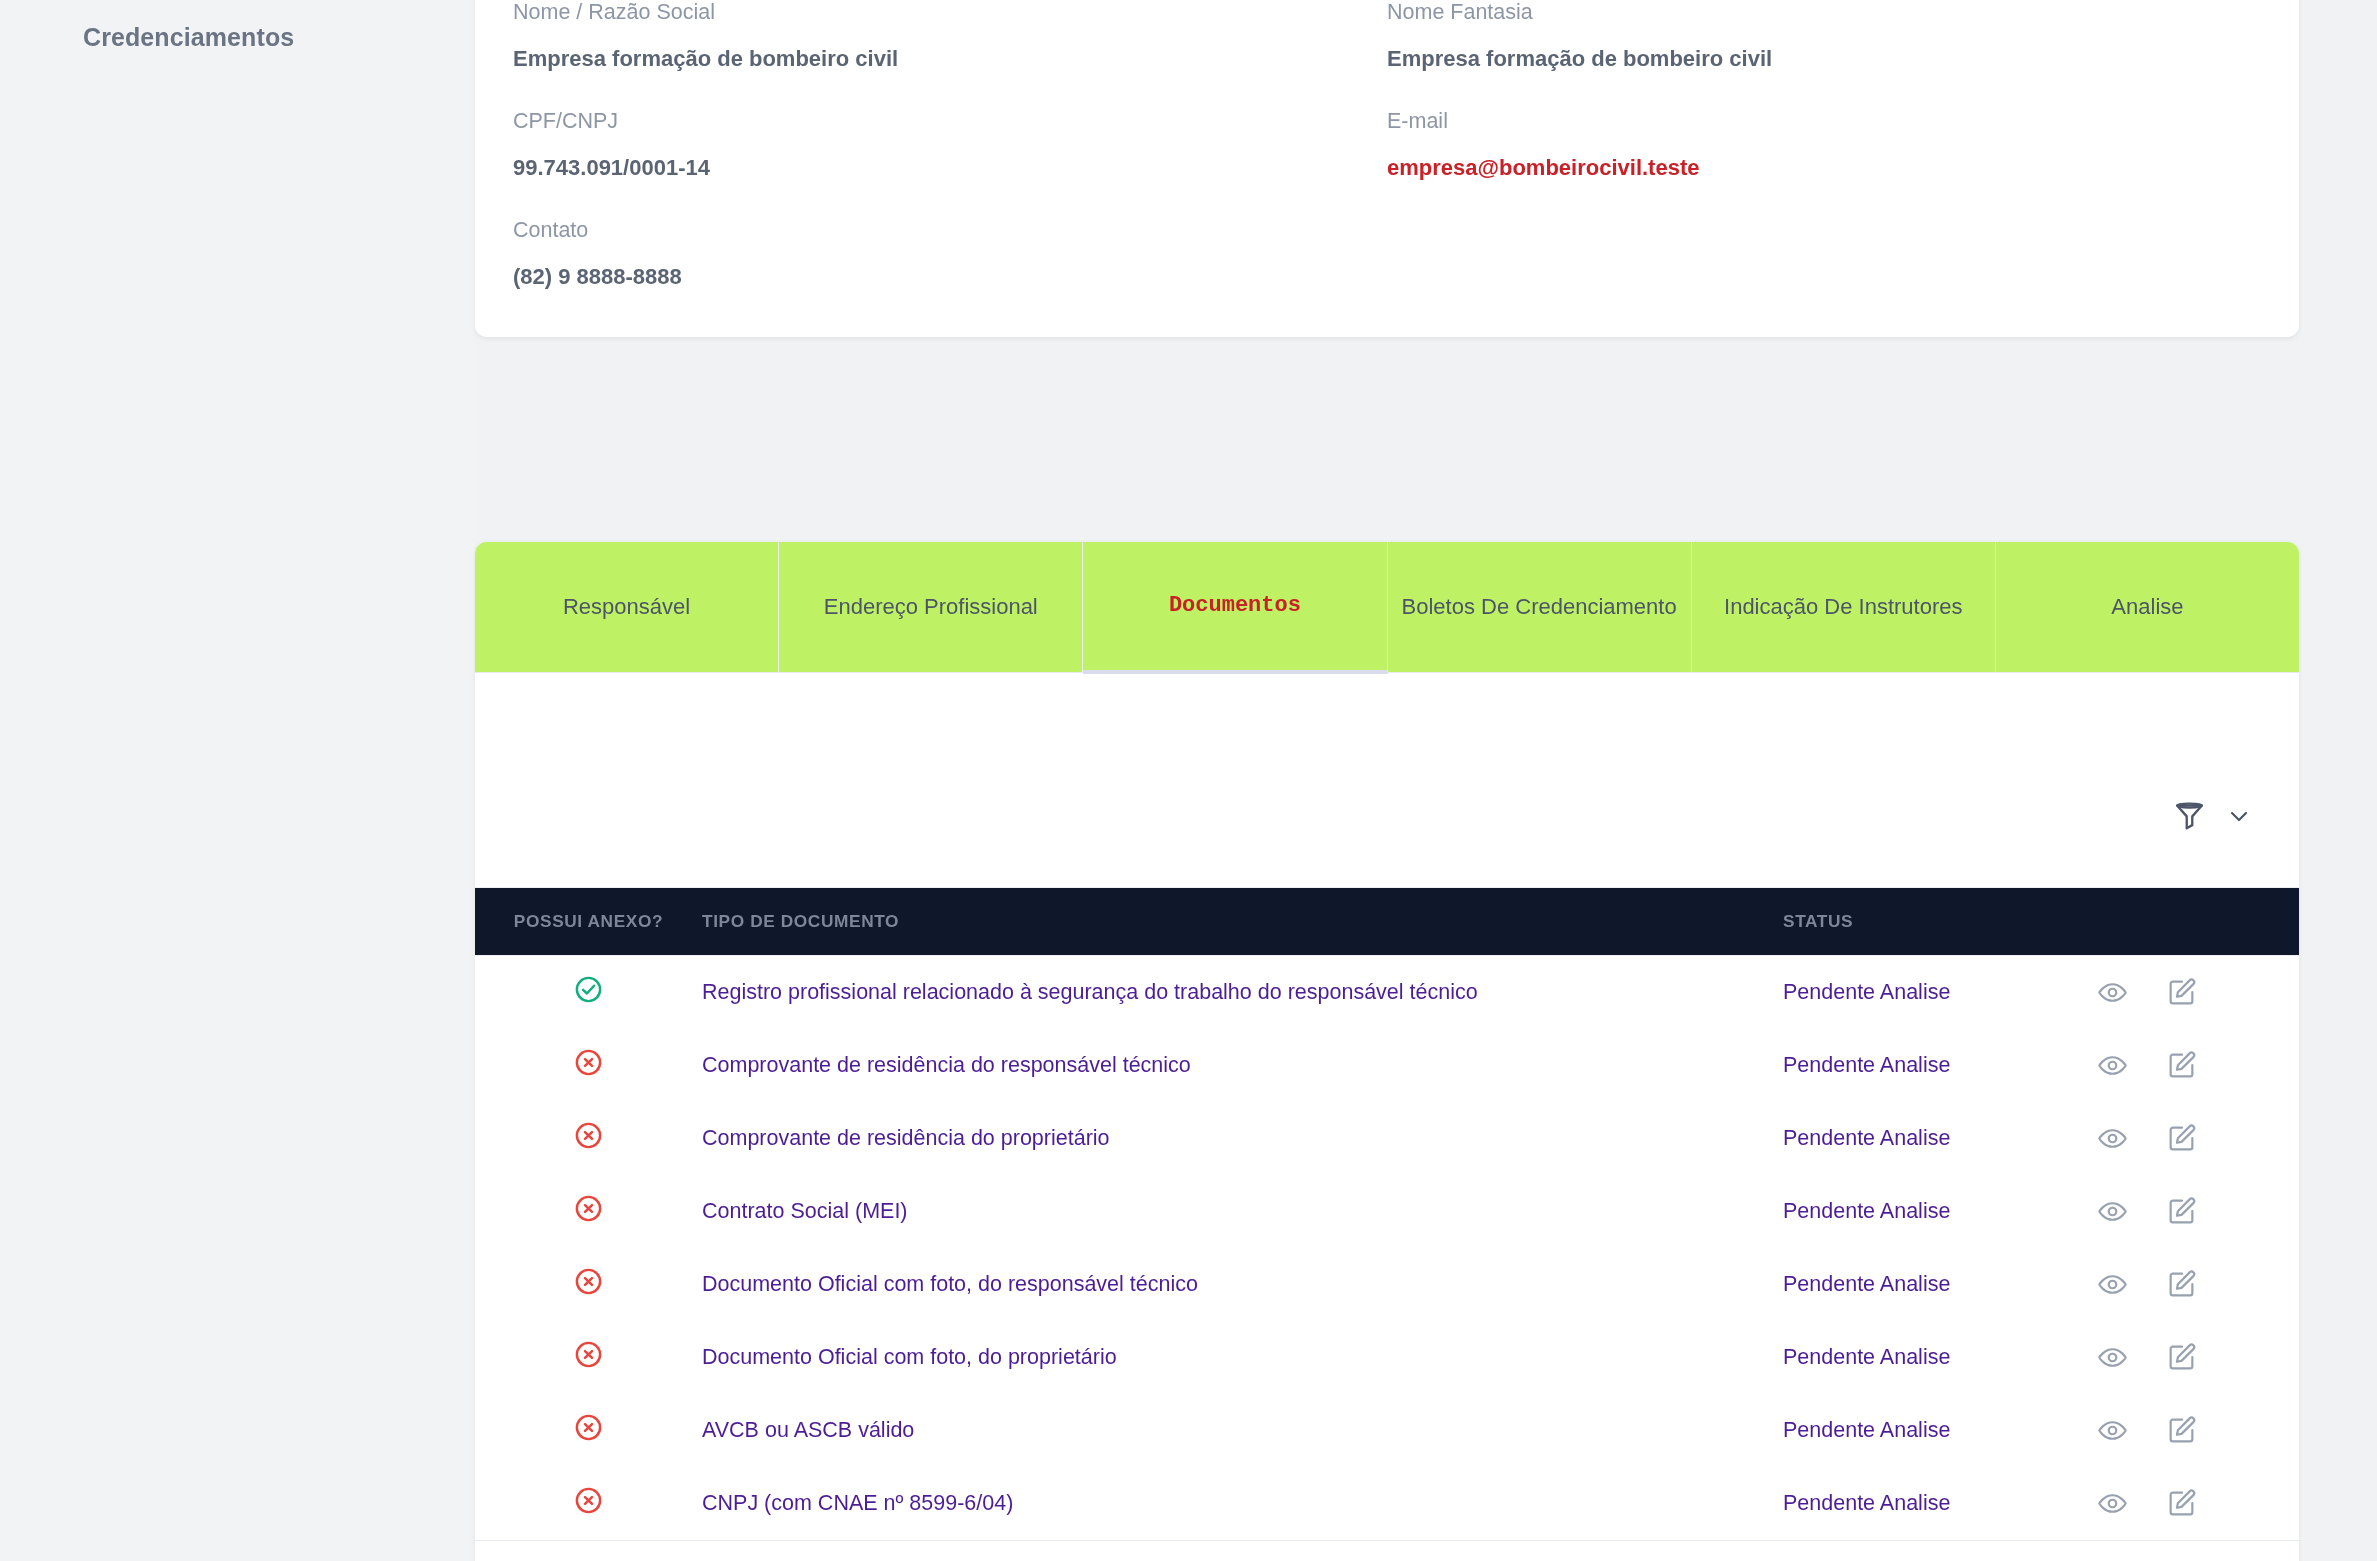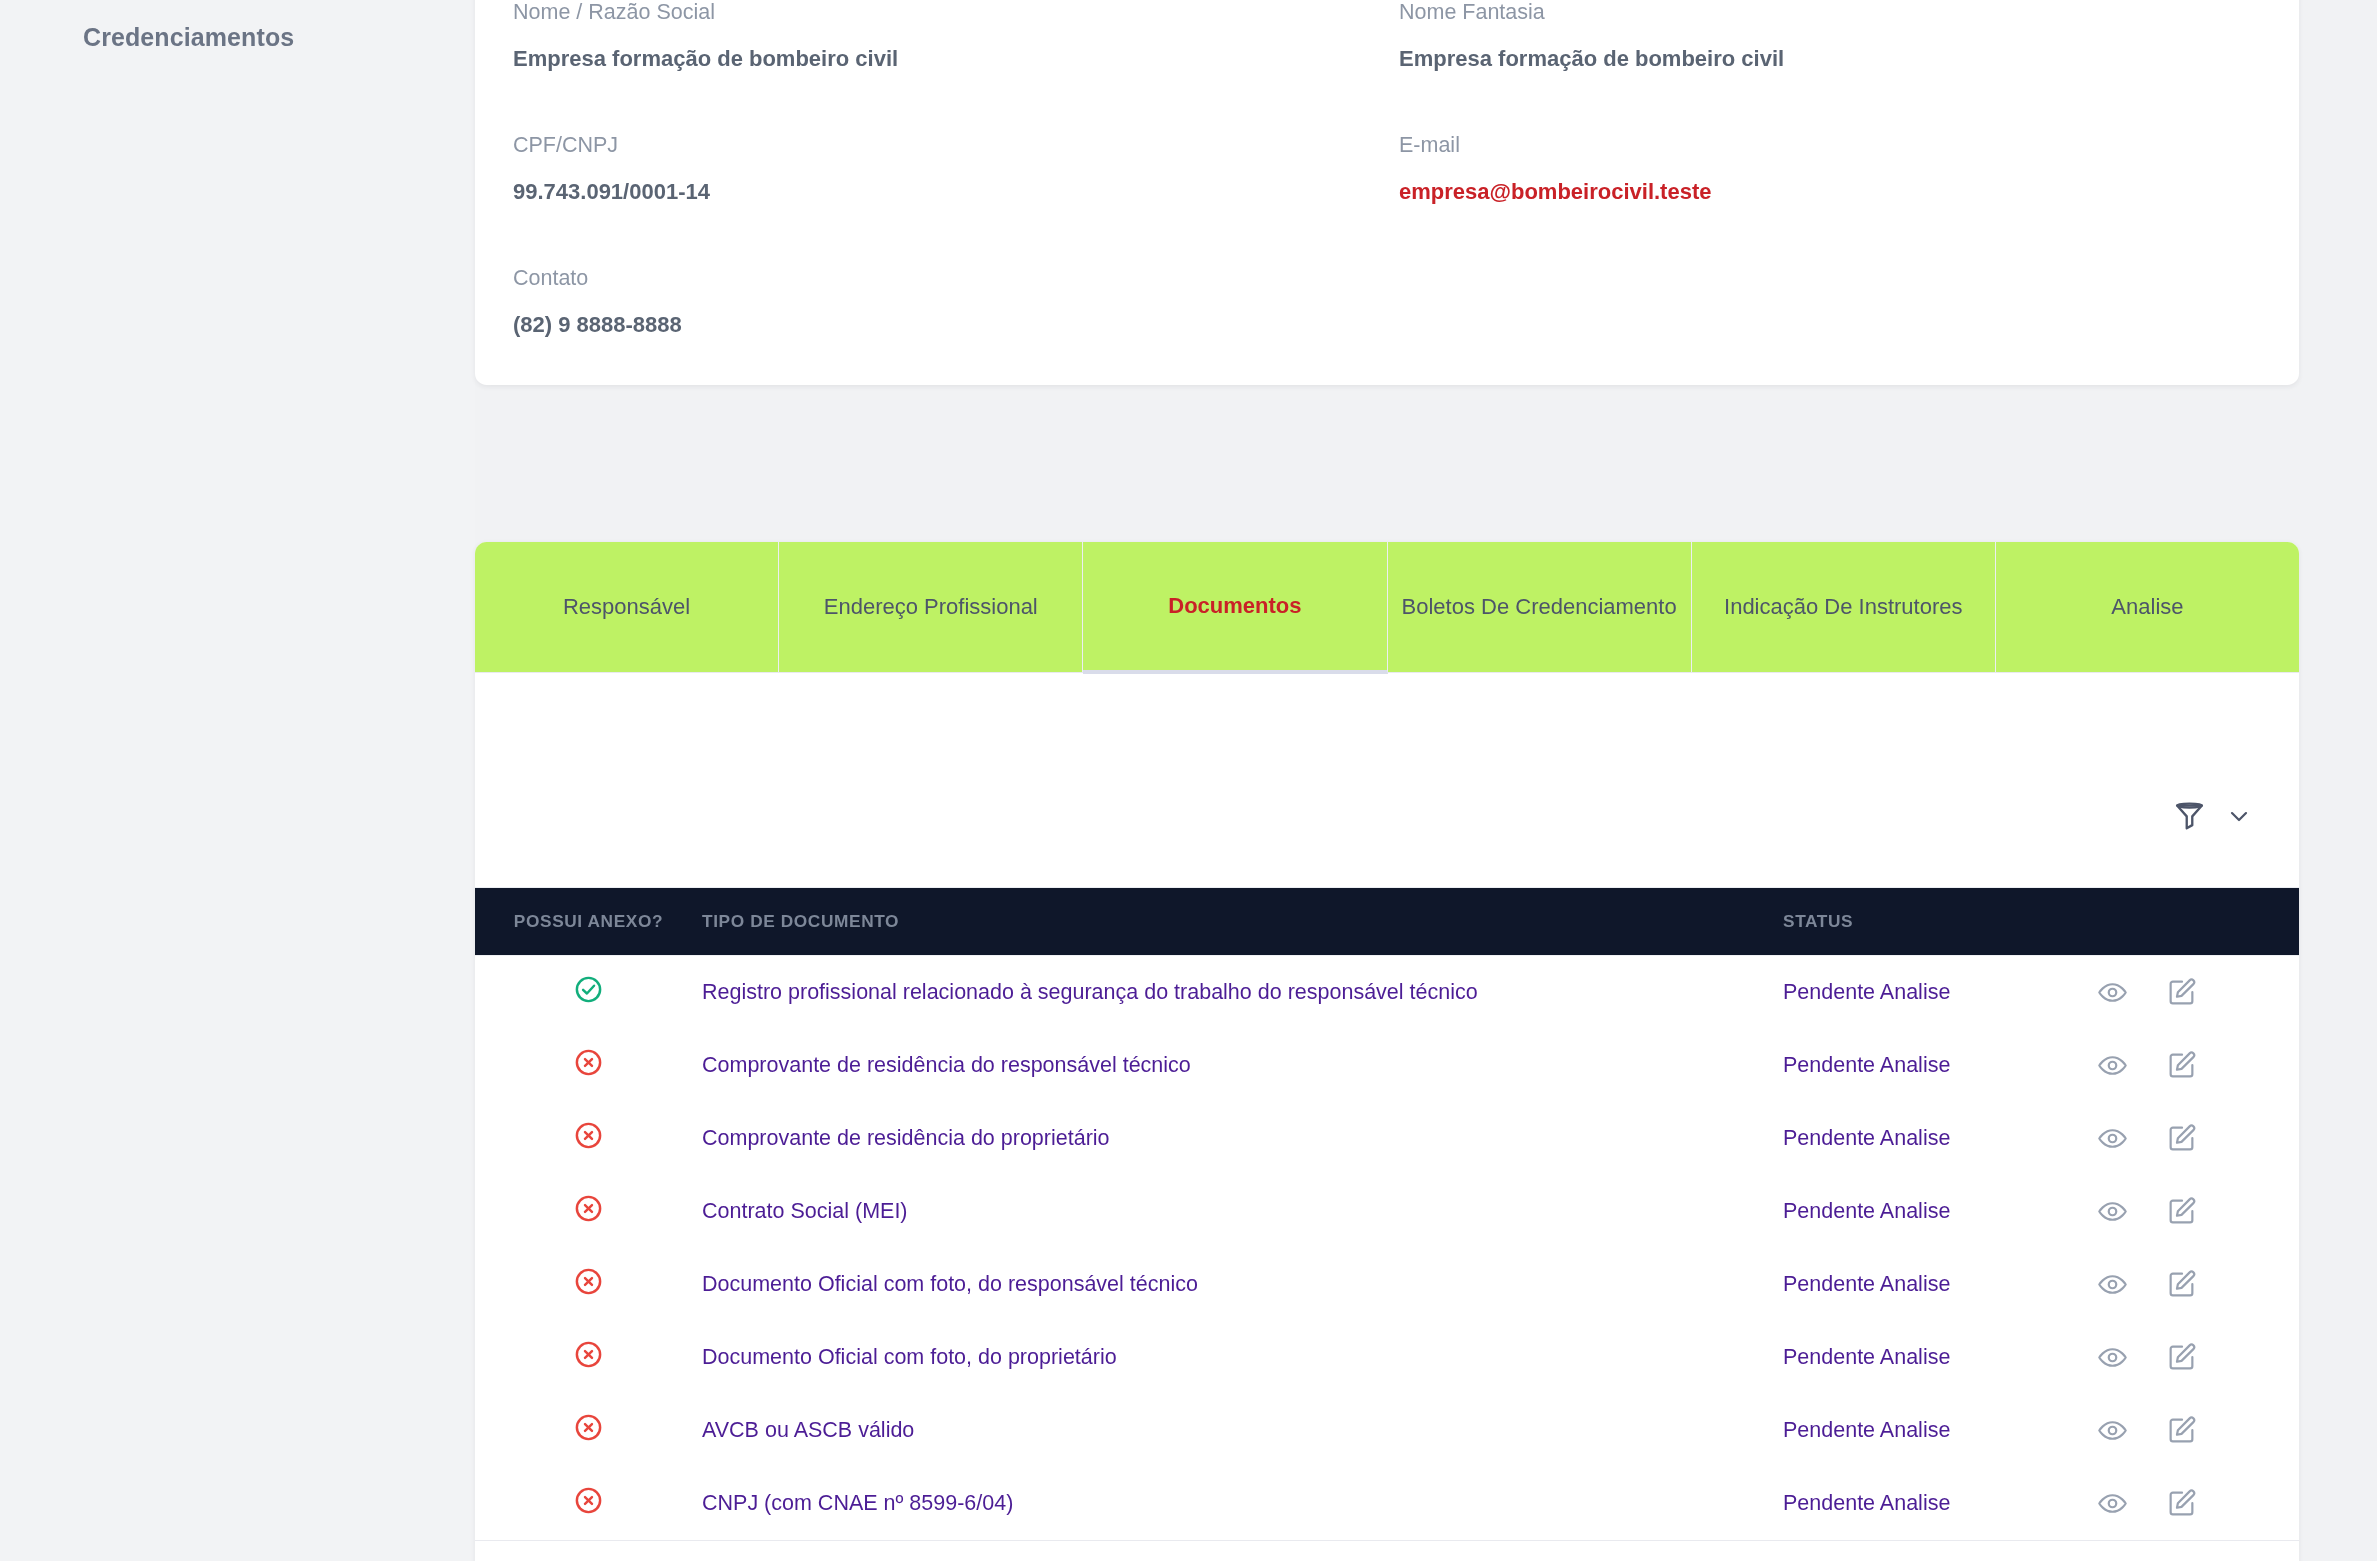--- a/index.html
+++ b/index.html
@@ -55,21 +55,20 @@
     background: #ffffff;
     border-radius: 11.6px;
     box-shadow: 0 1.7px 5.8px rgba(40,45,60,.07);
     padding: 91px 38px 46px 38px;
   }
   .info-grid {
     display: grid;
     grid-template-columns: 1fr 1fr;
     column-gap: 0px;
     row-gap: 0px;
-    gap: 24px;
   }
   .fld { padding-bottom: 37px; }
   .fld:last-child, .fld:nth-last-child(2) { padding-bottom: 0; }
   .fld-label {
     font-size: 21.5px;
     color: #8d96a5;
     line-height: 1.2;
     margin-bottom: 20px;
   }
   .fld-value {
@@ -112,20 +111,21 @@
     line-height: 1.45;
     background: #bef264;
     cursor: pointer;
   }
   .tab:last-child { border-right: none; }
   .tab.active {
     color: #c92127;
     font-weight: bold;
     border-bottom: 4.1px solid #d9dcea;
     margin-bottom: -1.7px;
+    font-family: Liberation Mono, monospace;
   }
 
   
   .toolzone {
     position: relative;
     height: 215px;
     border-bottom: 1.7px solid #eceef2;
   }
   .search-wrap {
     position: absolute;

